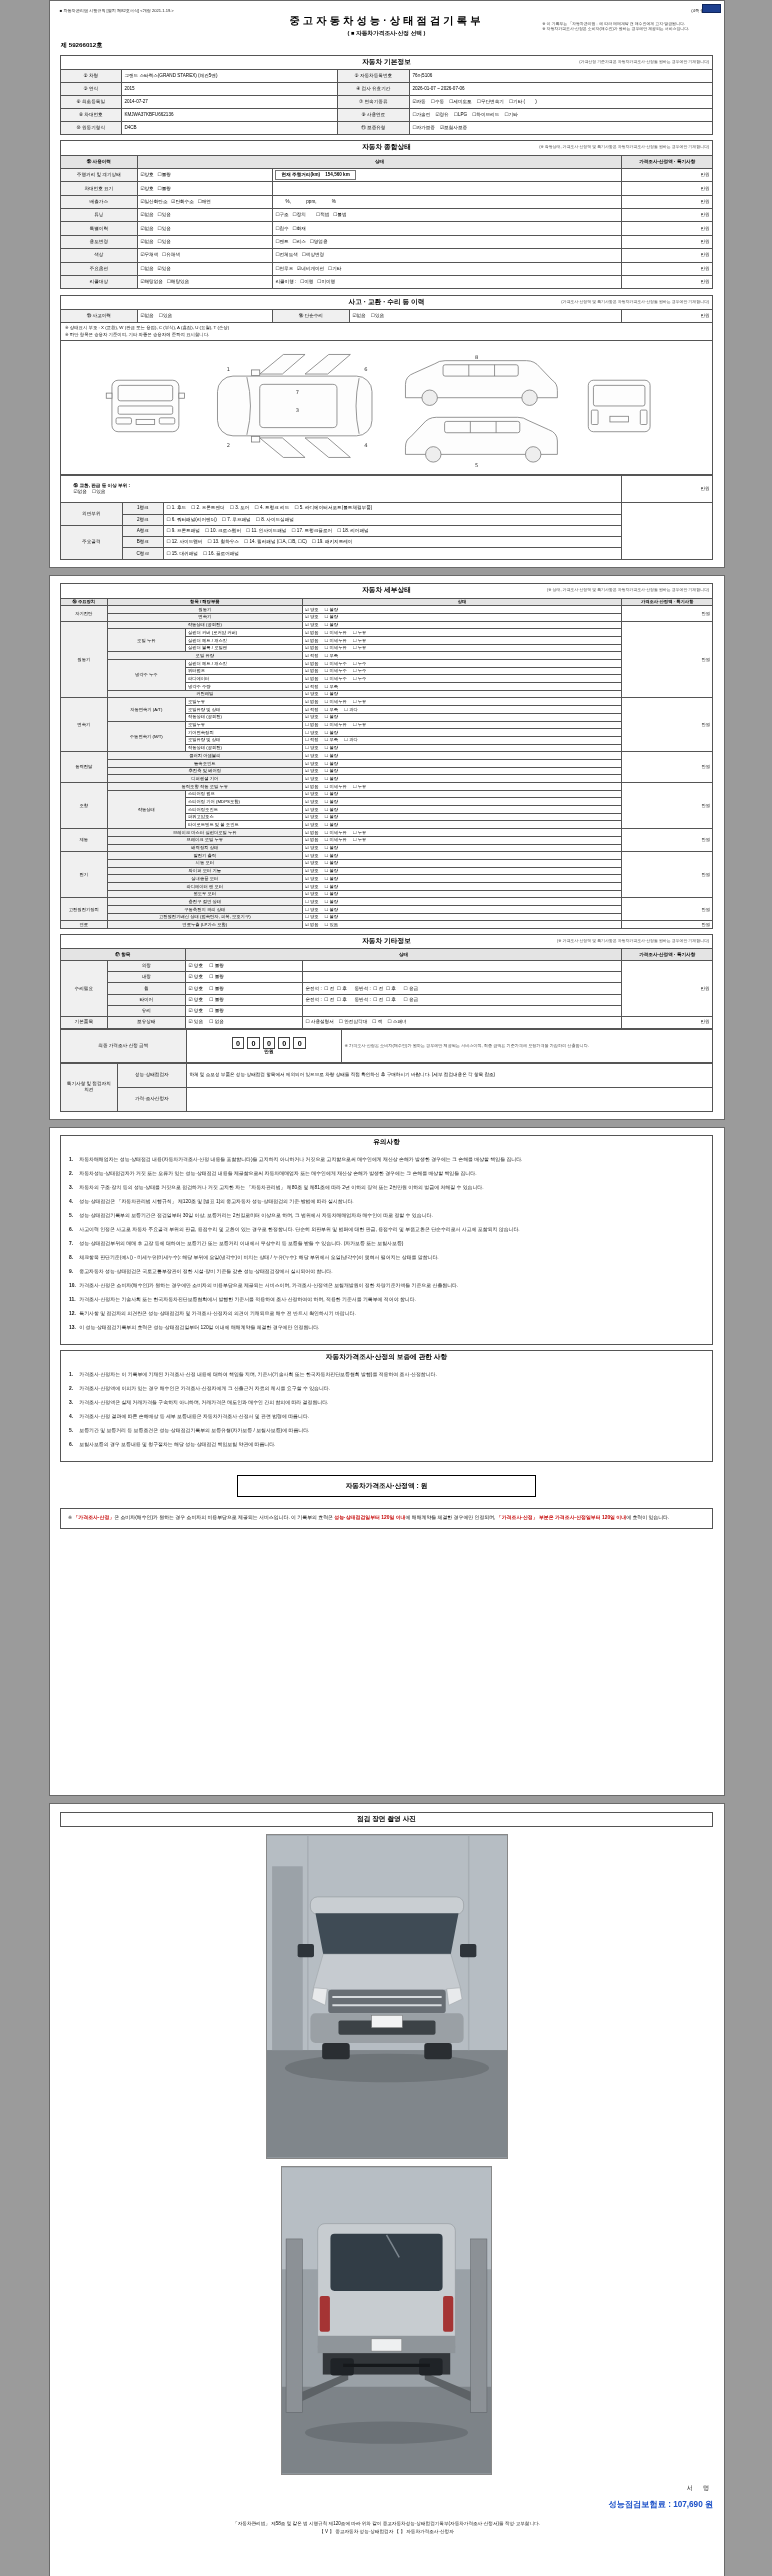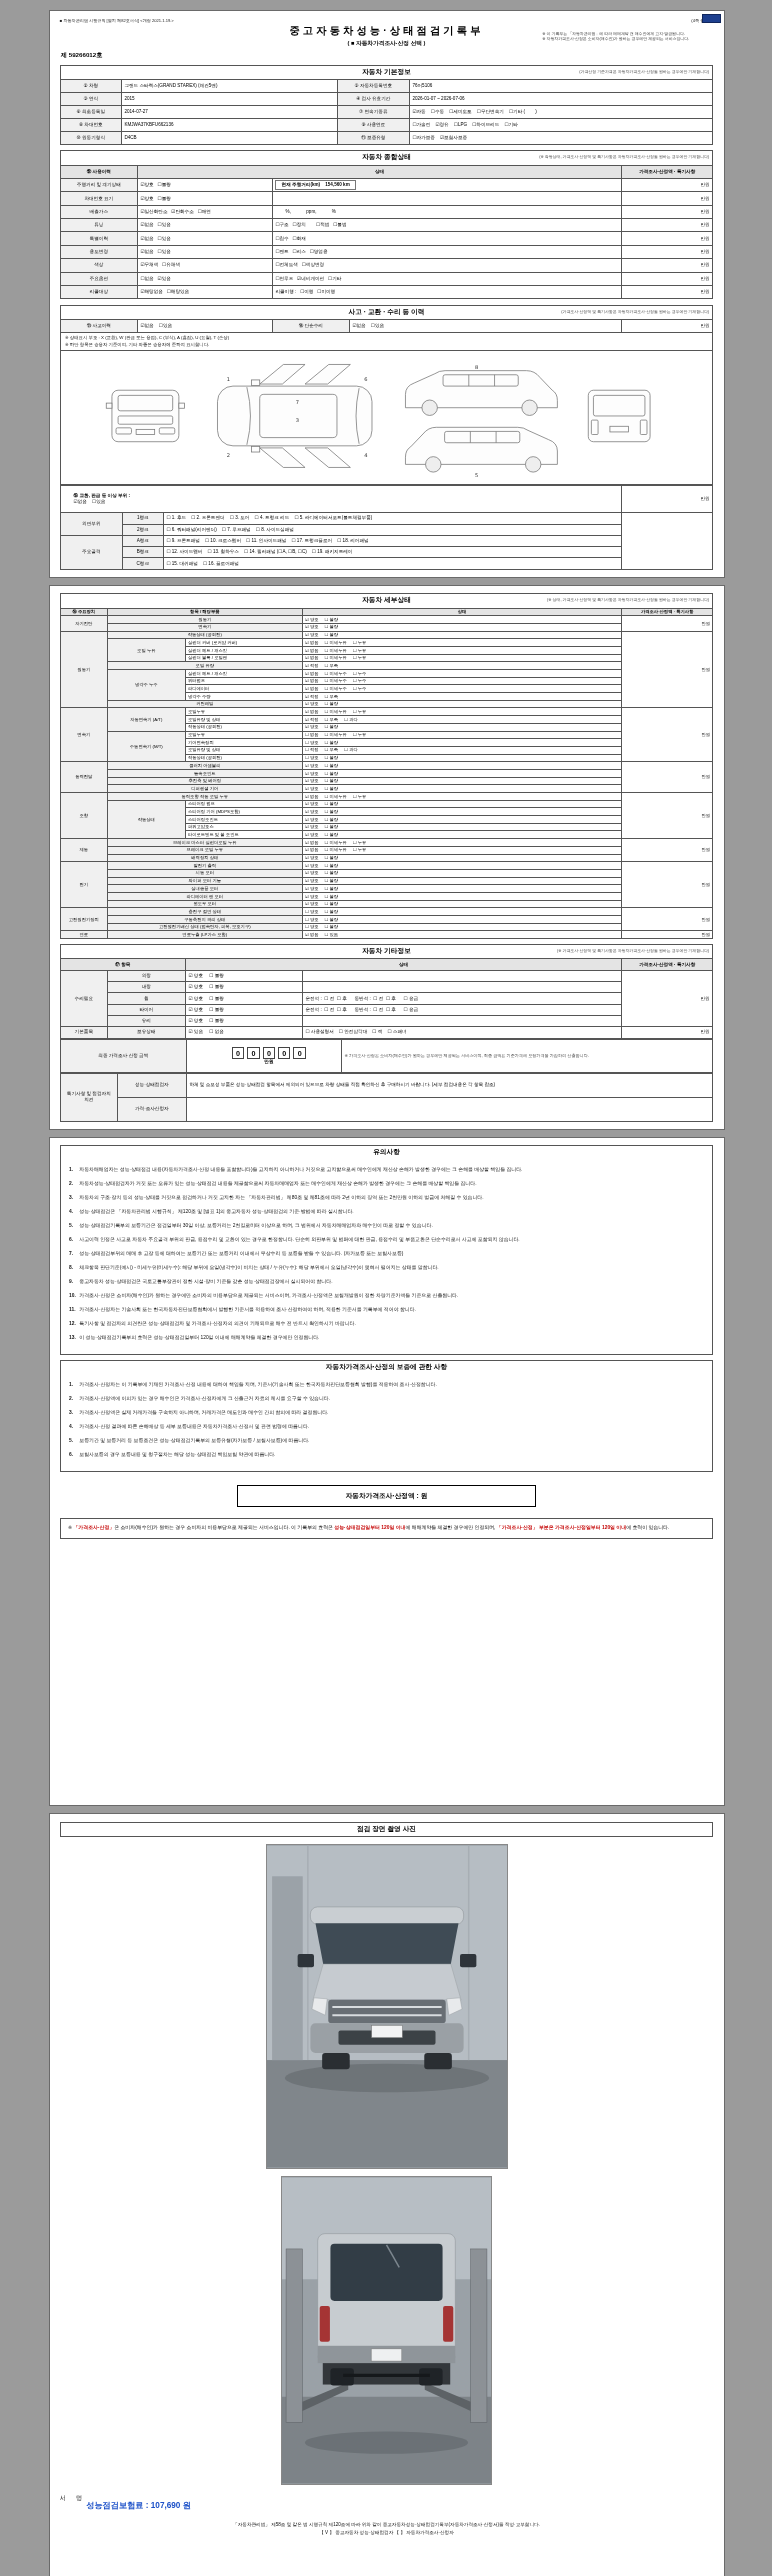--- a/index.html
+++ b/index.html
@@ -1,21 +1,21 @@
 <!DOCTYPE html>
 <html lang="ko" style="font-size:8.2px"><head>
 <meta charset="utf-8">
 <style>
   *{box-sizing:border-box}
   html,body{margin:0;padding:0}
   body{width:773px;height:2576px;overflow:hidden;background:#9b9b9b;
        font-family:"Liberation Sans","DejaVu Sans",sans-serif;color:#000;font-size:5.2px}
   .page{width:676px;margin:0 auto 7.2px;background:#fff;border:0.5px solid #6a6a6a;
         padding:7.2px 10.3px;position:relative}
-  #p1{margin-top:10px;min-height:536px}
+  #p1{margin-top:0;min-height:536px}
   #p2{min-height:513px}
   #p3{min-height:669px}
   #p4{min-height:814px}
   
   .meta{display:flex;justify-content:space-between;font-size:4.1px;color:#222}
   .chip{position:absolute;top:2.6px;right:2.6px;width:18.5px;height:9.3px;background:#1d3f8e;border:0.5px solid #10265c}
   .title{text-align:center;font-size:10.3px;font-weight:bold;letter-spacing:3.1px;margin-top:1px}
   .subtt{text-align:center;font-size:5.7px;font-weight:bold;margin-top:1.5px}
   .subnotes{position:absolute;right:11.3px;top:19.6px;text-align:left;font-size:3.9px;color:#333;width:170px;line-height:1.35}
   .docno{font-weight:bold;font-size:6.2px;margin:3.1px 0 2.1px 1px}
@@ -46,21 +46,21 @@
   
   .nbox{border:0.5px solid #555;border-top:none;padding:6.2px 8.2px}
   .nitem{display:flex;font-size:4.9px;line-height:1.7;margin-bottom:5.7px;color:#111}
   .nno{width:10.3px;flex:none;font-weight:bold}
   .valbox{width:299px;margin:13.4px auto 0;border:1px solid #000;text-align:center;
           font-size:6.7px;font-weight:bold;padding:5.2px 0}
   .rednote{border:0.5px solid #555;margin-top:11.3px;padding:5.2px 7.2px;font-size:4.9px;line-height:1.7}
   .red{color:#c40000;font-weight:bold}
   
   .photo{display:block;margin:7.2px auto;border:0.5px solid #888;background:#9aa1a7}
-  .signrow{display:flex;flex-direction:row;align-items:flex-start;margin-top:9.3px}
+  .signrow{display:flex;flex-direction:column;align-items:flex-end;margin-top:9.3px}
   .signlabel{font-size:6.2px;letter-spacing:4.1px;color:#222}
   .premium{margin-top:5.2px;font-size:8.2px;font-weight:bold;color:#1b50c8}
   .footer{margin-top:10.3px;text-align:center;font-size:4.6px;line-height:1.8;color:#111}
 </style>
 </head>
 <body>
 
 <div class="page" id="p1">
   <div class="chip"></div>
   <div class="meta">

